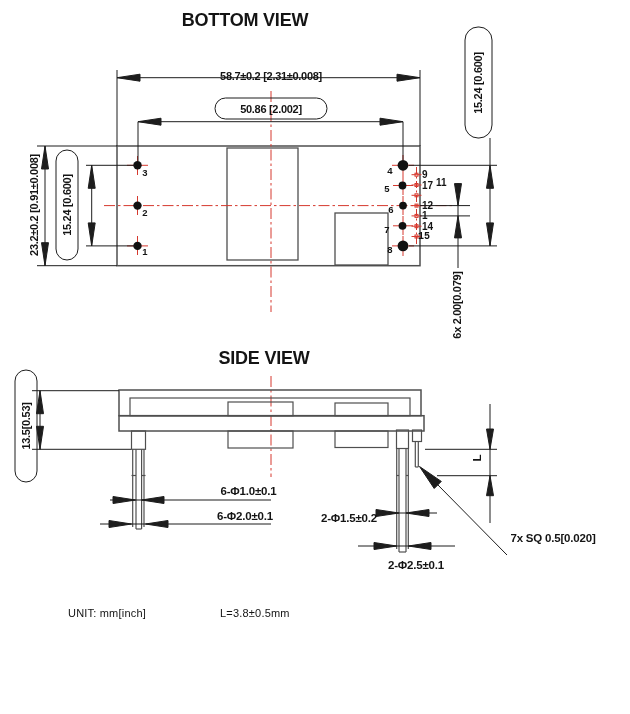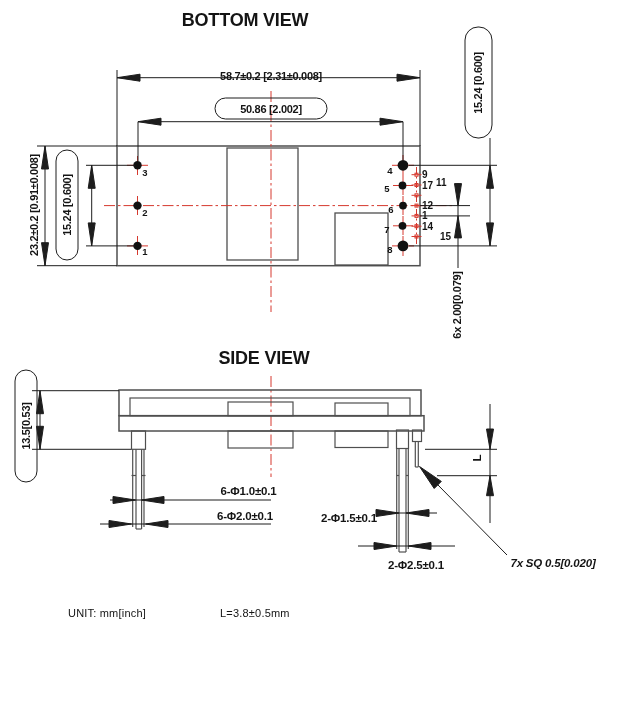--- a/index.html
+++ b/index.html
@@ -216,26 +216,26 @@
   <div class="t c pin" style="left:391px;top:209px;">6</div>
   <div class="t c pin" style="left:387px;top:229px;">7</div>
   <div class="t c pin" style="left:390px;top:249px;">8</div>
 
   <div class="t spin" style="left:422px;top:169px;">9</div>
   <div class="t spin" style="left:422px;top:179.5px;">17</div>
   <div class="t spin" style="left:422px;top:177px;margin-left:14px;">11</div>
   <div class="t spin" style="left:422px;top:200.1px;">12</div>
   <div class="t spin" style="left:422px;top:210.4px;">1</div>
   <div class="t spin" style="left:422px;top:220.7px;">14</div>
-  <div class="t spin" style="left:440px;top:231px;">15</div>
+  <div class="t spin" style="left:418px;top:231px;font-family:Liberation Mono, monospace;">15</div>
 
   <div class="t v dim" style="left:25.5px;top:426px;">13.5[0.53]</div>
   <div class="t c dim2" style="left:241px;top:491px;padding-left:15px;">6-Φ1.0±0.1</div>
   <div class="t c dim2" style="left:245px;top:516px;">6-Φ2.0±0.1</div>
-  <div class="t c dim2" style="left:349px;top:518px;">2-Φ1.5±0.1</div>
+  <div class="t c dim2" style="left:349px;top:518px;">2-Φ1.5±0.2</div>
   <div class="t c dim2" style="left:416px;top:565px;">2-Φ2.5±0.1</div>
-  <div class="t c dim2" style="left:553px;top:563px;font-style:italic;">7x SQ 0.5[0.020]</div>
+  <div class="t c dim2" style="left:553px;top:538px;">7x SQ 0.5[0.020]</div>
   <div class="t v dim2" style="left:477px;top:458px;">L</div>
 
   <div class="t note" style="left:68px;top:607px;">UNIT: mm[inch]</div>
   <div class="t note" style="left:220px;top:607px;">L=3.8±0.5mm</div>
 
 </div>
 
 </body></html>

